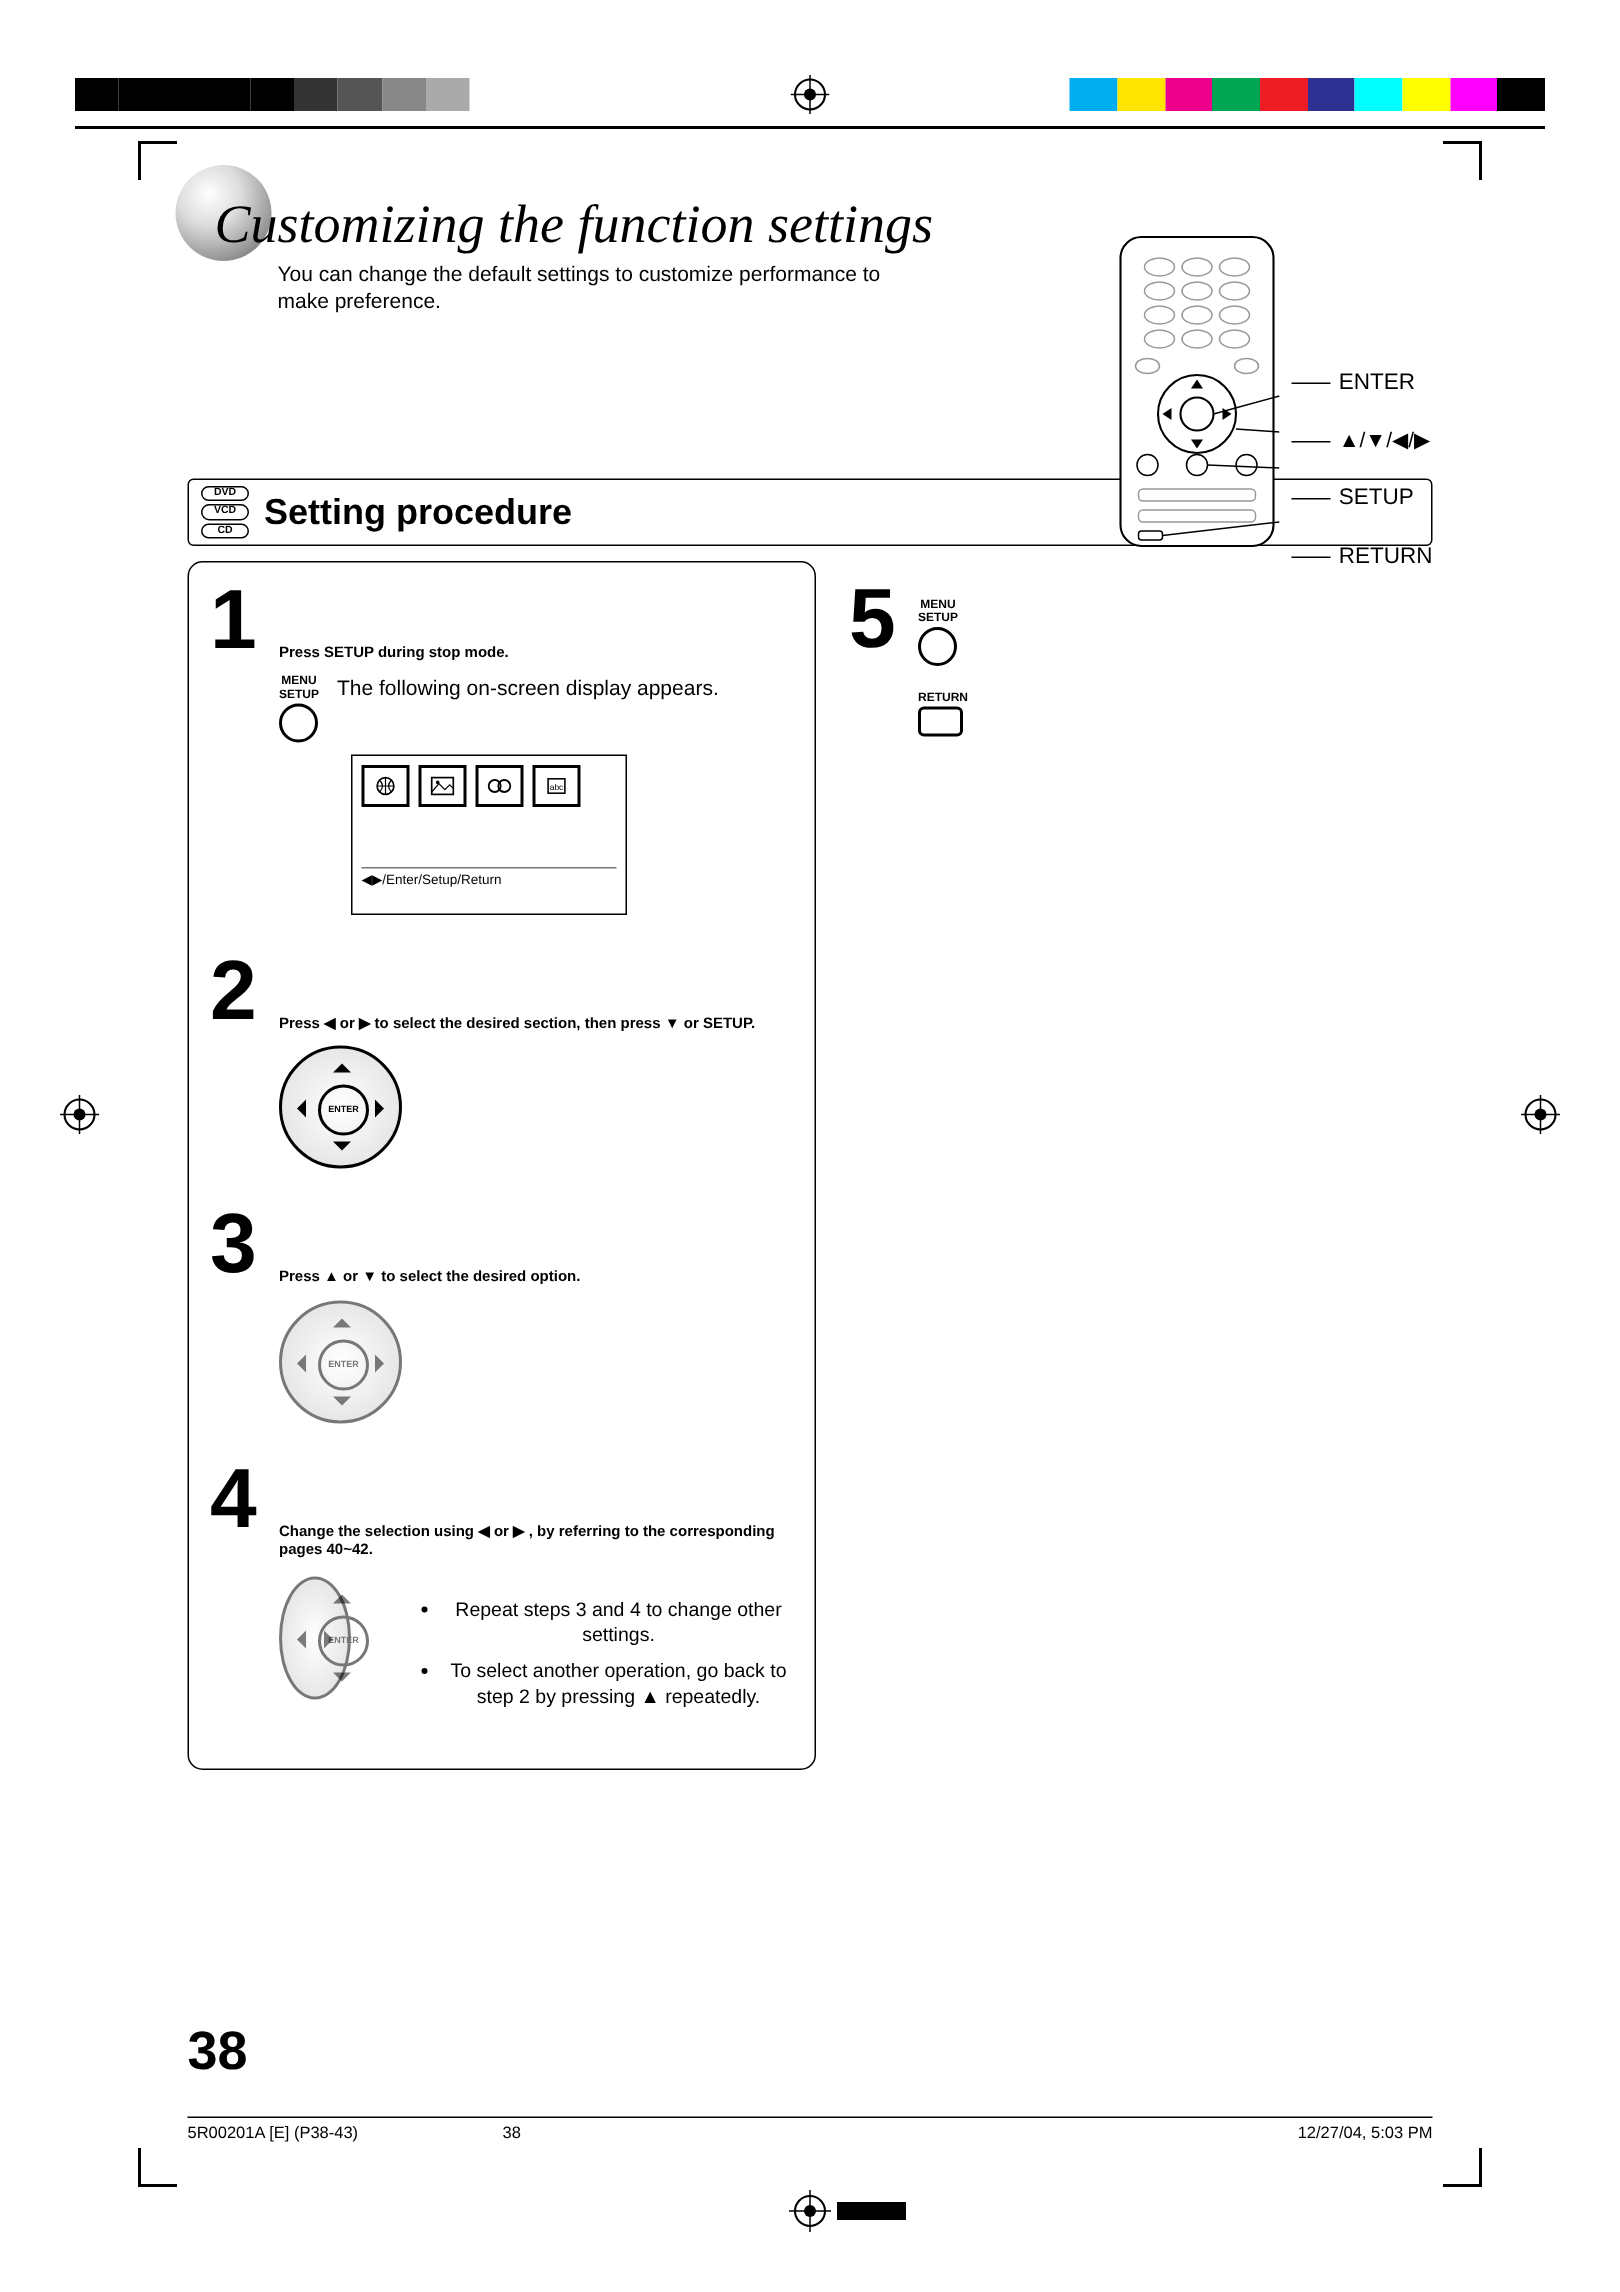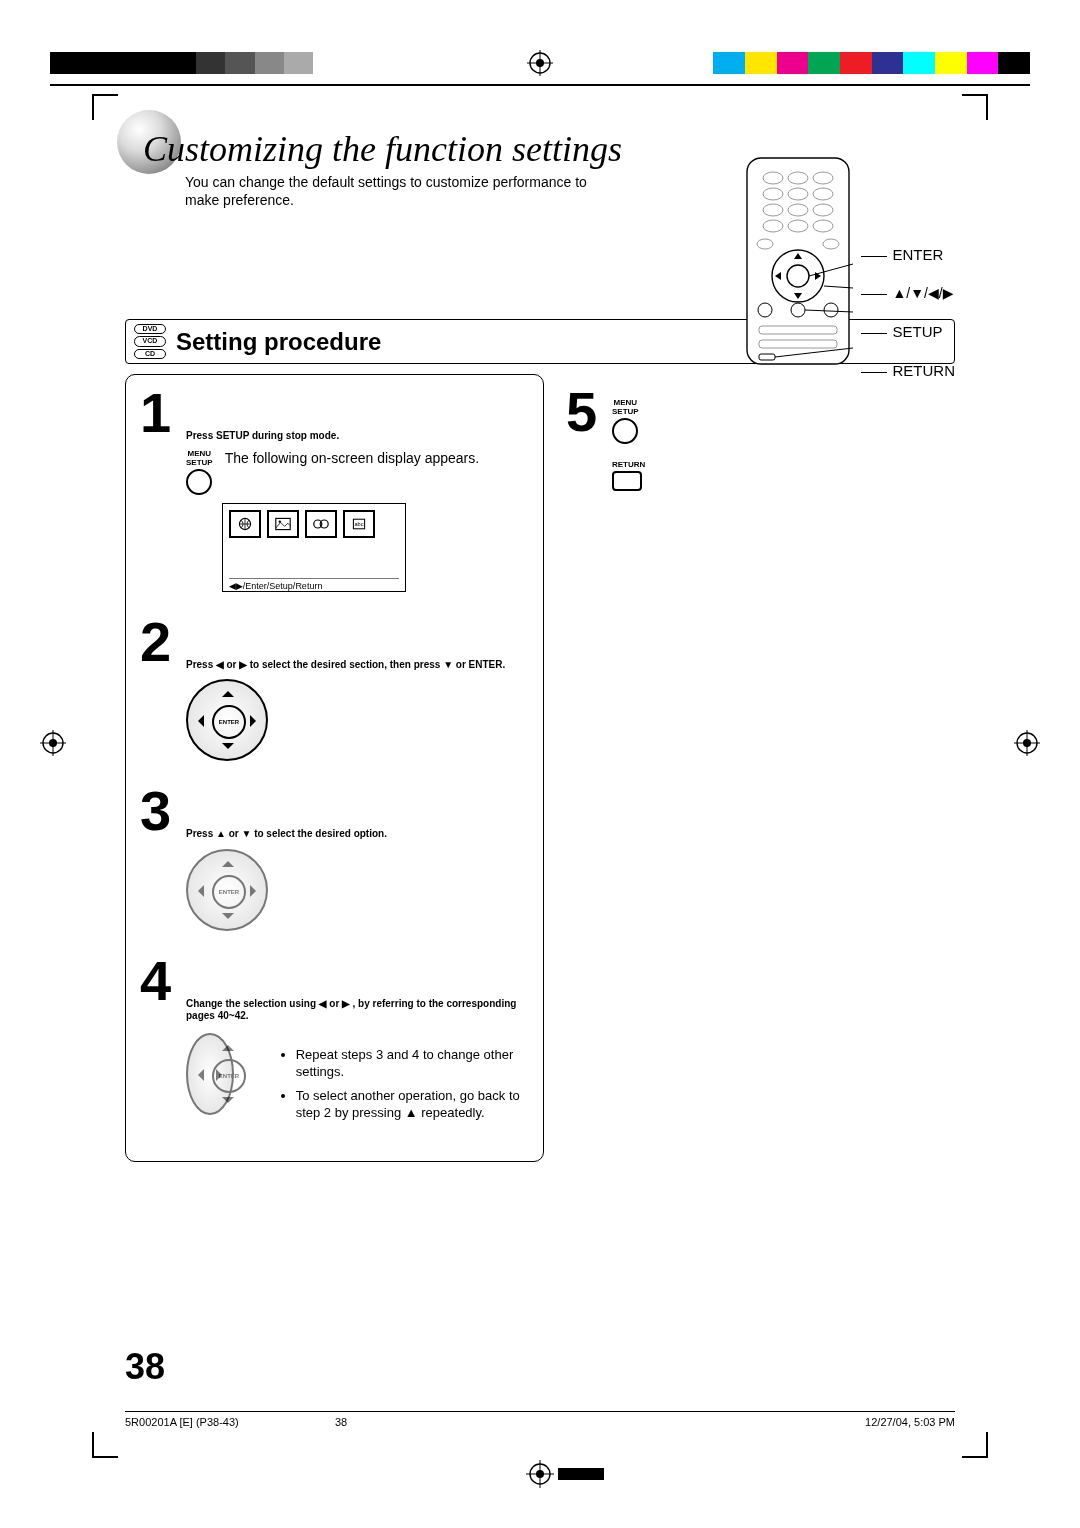--- a/index.html
+++ b/index.html
@@ -274,25 +274,25 @@
     font-size: 8px;
     font-weight: bold;
   }
   .menu-btn .circ {
     width: 22px; height: 22px;
     border: 2px solid #000;
     border-radius: 50%;
     margin: 2px auto 0;
   }
   .osd {
-    margin-left: 36px;
+    margin-left: 48px;
     margin-top: 8px;
     width: 170px;
     border: 1.5px solid #000;
-    padding: 6px 6px 0;
+    padding: 6px 6px 18px;
   }
   .osd-icons {
     display: flex;
     gap: 6px;
     justify-content: flex-start;
   }
   .osd-icons .ico {
     width: 28px; height: 24px;
     border: 2px solid #000;
     display: flex;
@@ -344,20 +344,21 @@
     font-size: 13px;
     margin-left: 8px;
     line-height: 1.35;
   }
   .step4-notes li { margin-bottom: 6px; }
   .step4-media-row {
     display: flex;
     gap: 14px;
     align-items: flex-start;
     margin-top: 10px;
+    text-align: center;
   }
 
   .return-btn {
     margin-top: 16px;
     text-align: left;
     font-size: 8px;
     font-weight: bold;
   }
   .return-btn .rect {
     width: 26px; height: 16px;
@@ -568,21 +569,21 @@
               </div>
               <div class="osd-space"></div>
               <div class="osd-caption">◀▶/Enter/Setup/Return</div>
             </div>
           </div>
         </div>
 
         <div class="step">
           <div class="step-num">2</div>
           <div class="step-body">
-            <div class="step-title">Press ◀ or ▶ to select the desired section, then press ▼ or ENTER.</div>
+            <div class="step-title">Press ◀ or ▶ to select the desired section, then press ▼ or SETUP.</div>
             <div class="dpad">
               <div class="center">ENTER</div>
               <span class="tri up"></span>
                 <span class="tri down"></span>
                 <span class="tri left"></span>
                 <span class="tri right"></span>
             </div>
           </div>
         </div>
 

